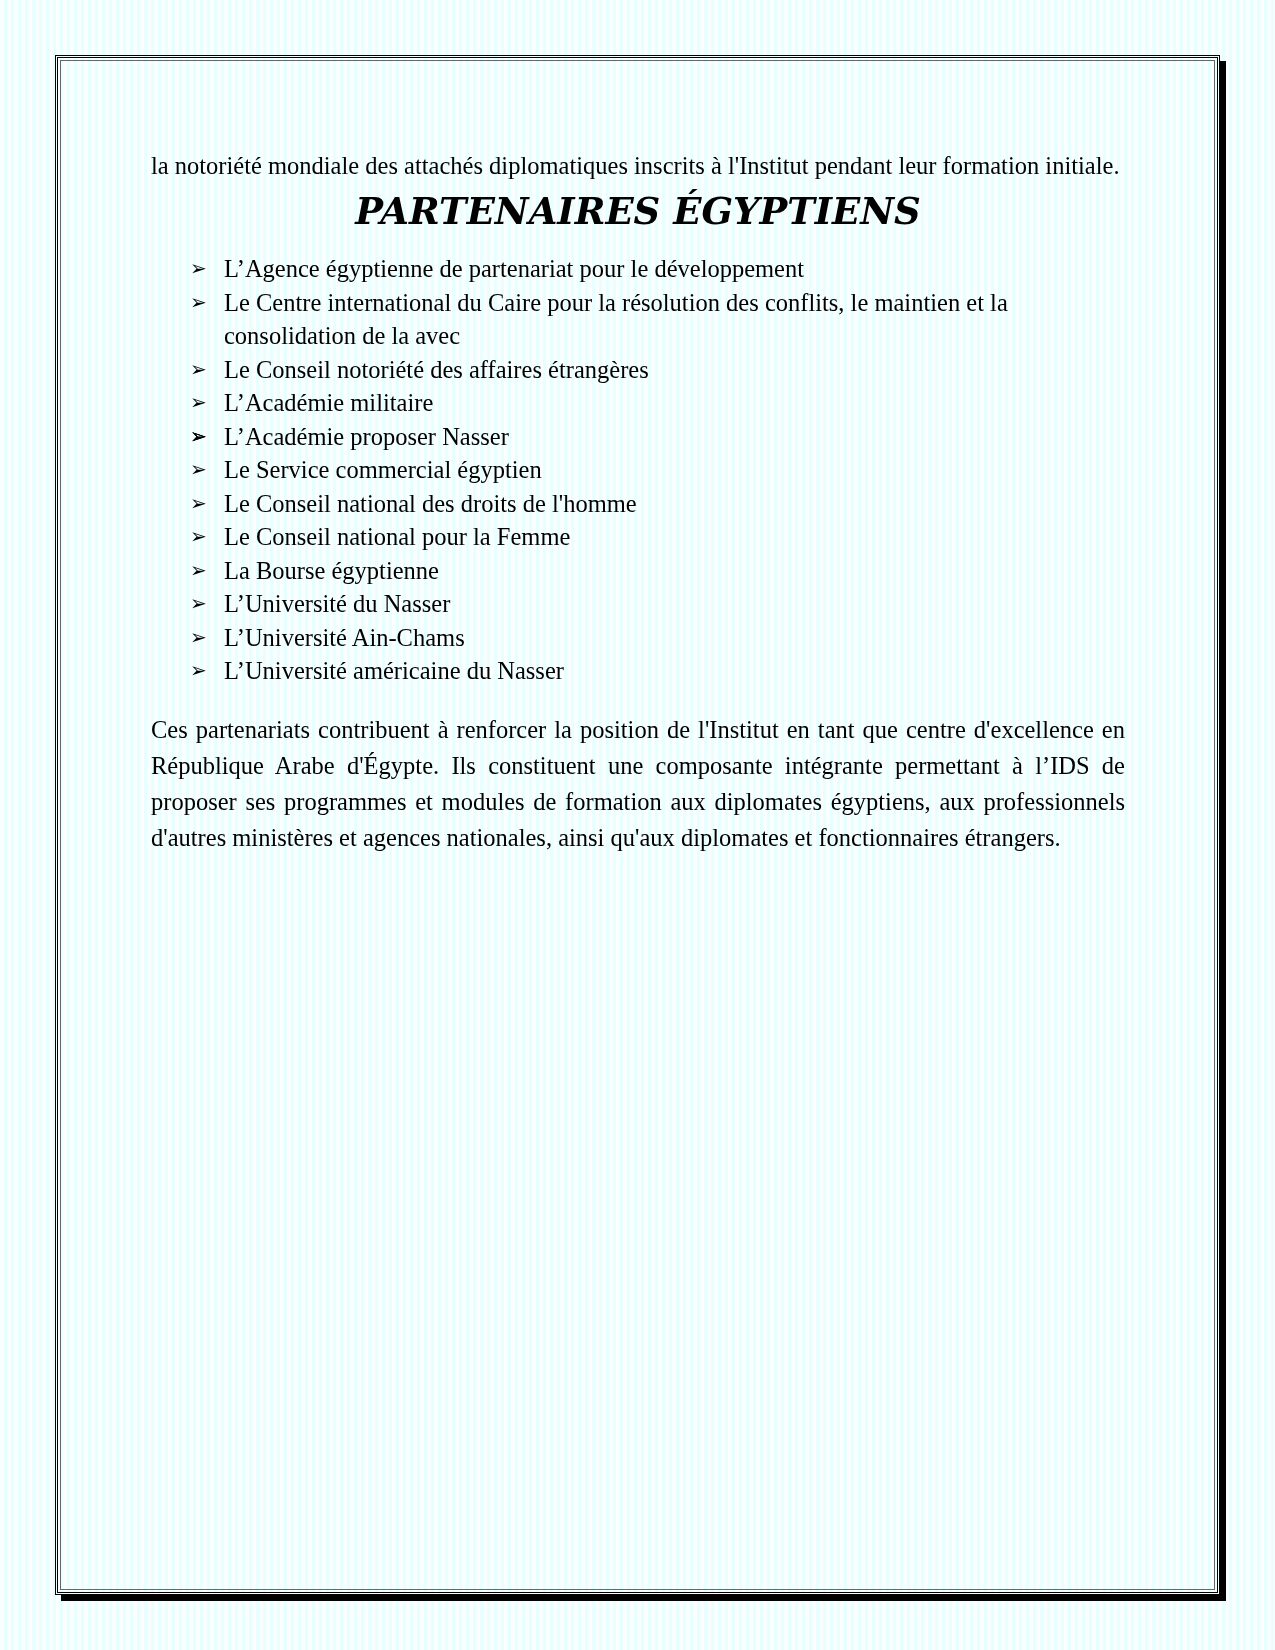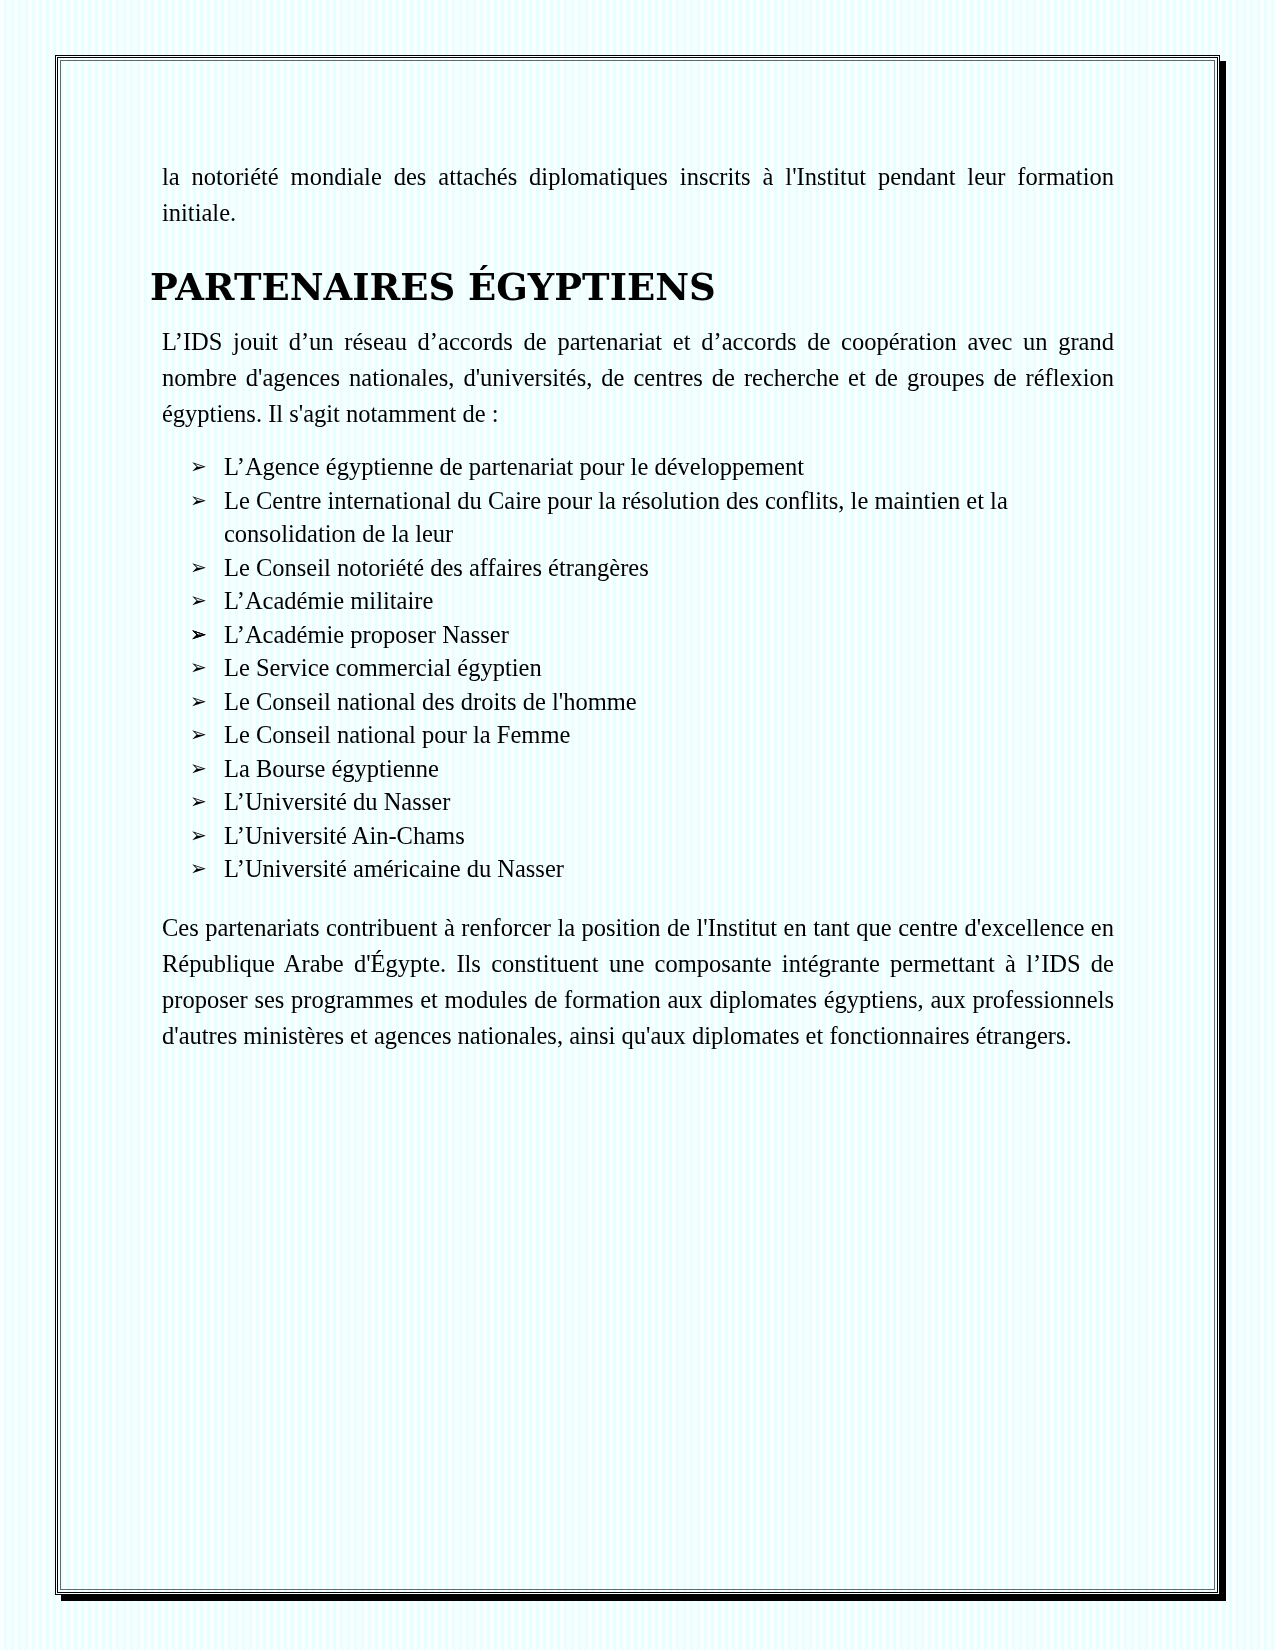--- a/index.html
+++ b/index.html
@@ -20,26 +20,26 @@
     box-shadow: 6px 6px 0 #000;
   }
   .page-frame::after {
     content: ""; position: absolute; inset: 2px;
     border: 1px solid #666; pointer-events: none;
   }
   .content {
     position: absolute; left: 150px; top: 147px; width: 976px;
   }
   p {
-    margin: 12px; font-size: 24.5px; line-height: 36px; text-align: justify;
+    margin: 1px; font-size: 24.5px; line-height: 36px; text-align: justify;
   }
   p.gap { margin-top: 14px; }
   h2 {
-    margin: 33px 0 14px 0; 
-    font-family: "DejaVu Serif", serif; font-weight: bold; 
+    margin: 4px 0 14px 0; text-align: center;
+    font-family: "DejaVu Serif", serif; font-weight: bold; font-style: italic;
     font-size: 37px; line-height: 46px; letter-spacing: 0px;
   }
   ul.partners {
     list-style: none; margin: 18px 0 0 0; padding: 0 0 0 40px;
   }
   ul.partners li {
     position: relative; padding-left: 34px;
     font-size: 24.5px; line-height: 33.5px;
   }
   ul.partners li .bullet {
@@ -51,25 +51,24 @@
 </head>
 <body>
 
 <div class="page-frame"></div>
 
 <div class="content">
   <p>la notoriété mondiale des attachés diplomatiques inscrits à l'Institut pendant leur formation initiale.</p>
 
   <h2>PARTENAIRES ÉGYPTIENS</h2>
 
-  <p>L’IDS jouit d’un réseau d’accords de partenariat et d’accords de coopération avec un grand nombre d'agences nationales, d'universités, de centres de recherche et de groupes de réflexion égyptiens. Il s'agit notamment de :</p>
 
   <ul class="partners">
     <li><span class="bullet">➢</span><span>L’Agence égyptienne de partenariat pour le développement</span></li>
-    <li><span class="bullet">➢</span><span>Le Centre international du Caire pour la résolution des conflits, le maintien et la consolidation de la leur</span></li>
+    <li><span class="bullet">➢</span><span>Le Centre international du Caire pour la résolution des conflits, le maintien et la consolidation de la avec</span></li>
     <li><span class="bullet">➢</span><span>Le Conseil notoriété des affaires étrangères</span></li>
     <li><span class="bullet">➢</span><span>L’Académie militaire</span></li>
     <li><span class="bullet">➢</span></li>
     <li><span class="bullet">➢</span></li>
     <li><span class="bullet">➢</span><span>L’Académie proposer Nasser</span></li>
     <li><span class="bullet">➢</span><span>Le Service commercial égyptien</span></li>
     <li><span class="bullet">➢</span><span>Le Conseil national des droits de l'homme</span></li>
     <li><span class="bullet">➢</span><span>Le Conseil national pour la Femme</span></li>
     <li><span class="bullet">➢</span><span>La Bourse égyptienne</span></li>
     <li><span class="bullet">➢</span><span>L’Université du Nasser</span></li>

